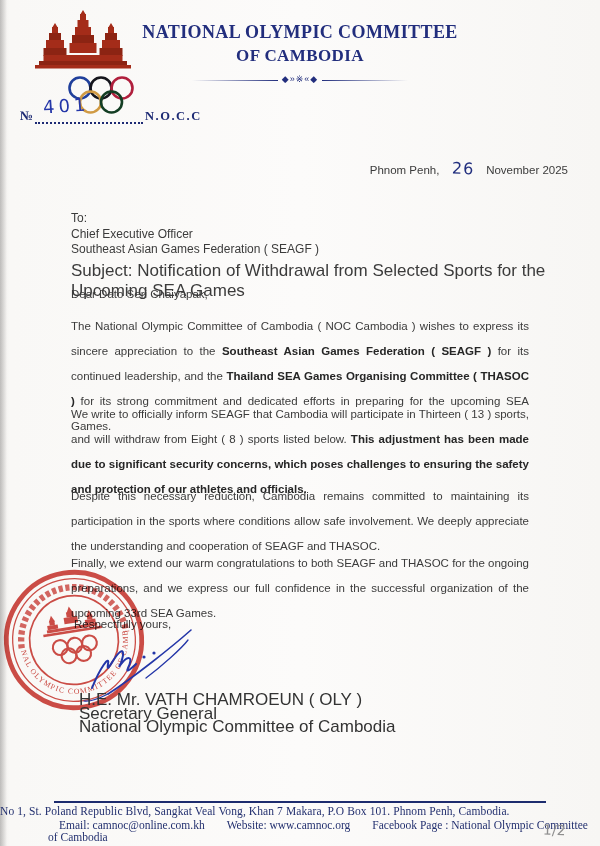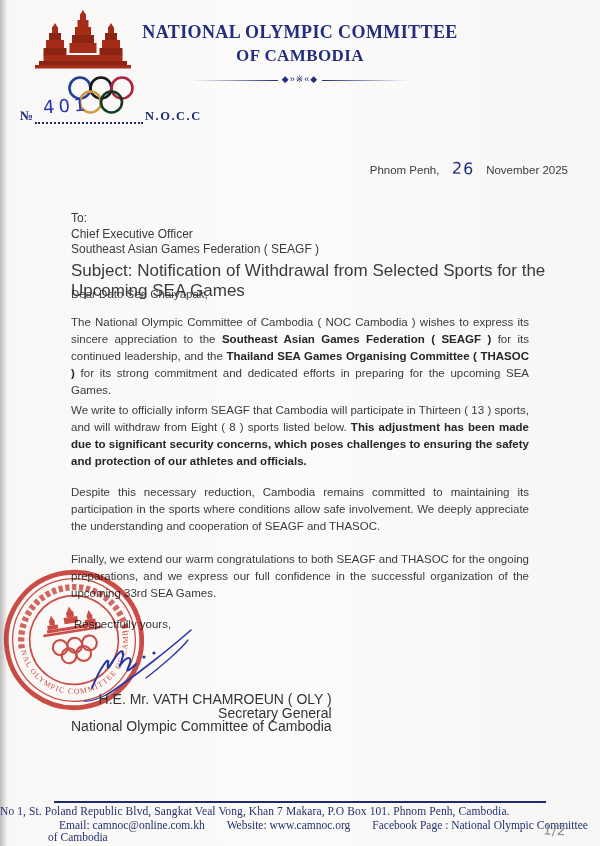--- a/index.html
+++ b/index.html
@@ -31,31 +31,31 @@
     transform:rotate(-4deg);font-weight:normal;}
   .ref-suffix{letter-spacing:1.5px;font-size:12.5px;}
 
   
   .dateline{top:159px;right:32px;font-size:11.5px;color:#3b3b3b;}
   .day-hand{display:inline-block;font-size:16px;margin:0 9px;transform:rotate(2deg);
     color:#23307f;letter-spacing:1px;}
   .to-block{top:188px;left:71px;font-size:12px;line-height:15.5px;margin-top:23px;}
   .subject{top:261px;left:71px;font-size:17px;}
   .salutation{top:288px;left:71px;font-size:11.5px;}
-  .para{left:71px;width:458px;font-size:11.5px;line-height:17px;text-align:justify;}
+  .para{left:71px;width:458px;font-size:11.5px;line-height:25px;text-align:justify;}
   .para b{color:#262626;}
   .p1{top:314px;} .p2{top:402px;} .p3{top:484px;} .p4{top:551px;}
   .valediction{top:618px;left:74px;font-size:11.5px;}
 
   
   .stamp{top:566px;left:0px;width:148px;height:148px;transform:rotate(-9deg);
     opacity:.82;mix-blend-mode:multiply;}
   .signature{top:588px;left:78px;width:160px;height:118px;}
 
-  .sig-block{top:693px;left:71px;font-size:14px;line-height:13.5px;color:#333;text-align:right;}
+  .sig-block{top:693px;left:79px;font-size:17px;line-height:13.5px;color:#333;}
 
   
   .footer-rule{top:801px;left:54px;width:492px;height:2px;background:#1d2c6e;}
   .footer-text{left:0;right:0;text-align:left;font-family:"Liberation Serif",serif;
     color:#23306f;}
   .f1{top:805px;font-size:11.5px;letter-spacing:.1px;}
   .f2{top:819px;font-size:11.5px;margin-left:48px;}
   .f2 span{margin:0 11px;}
   .page-num{top:822px;right:34px;font-family:"DejaVu Sans",sans-serif;
     font-size:14px;color:#8f8f8f;transform:rotate(2deg);}

